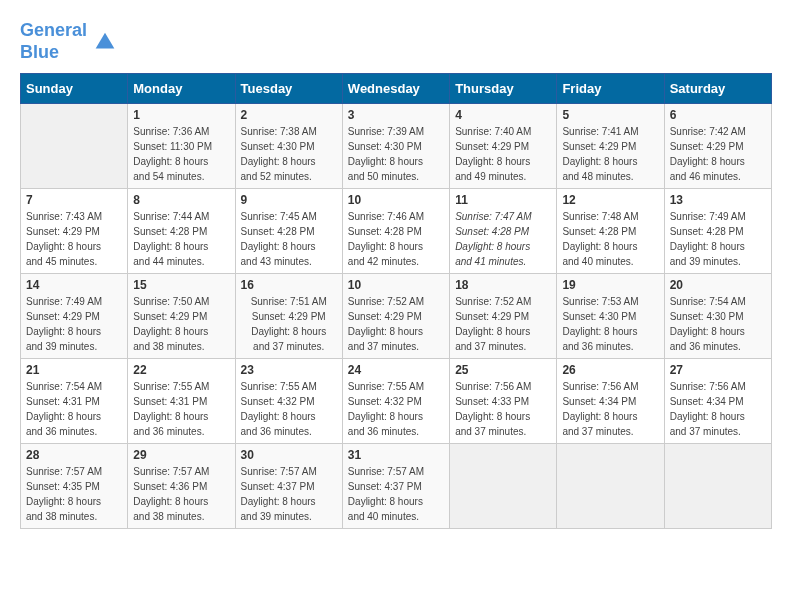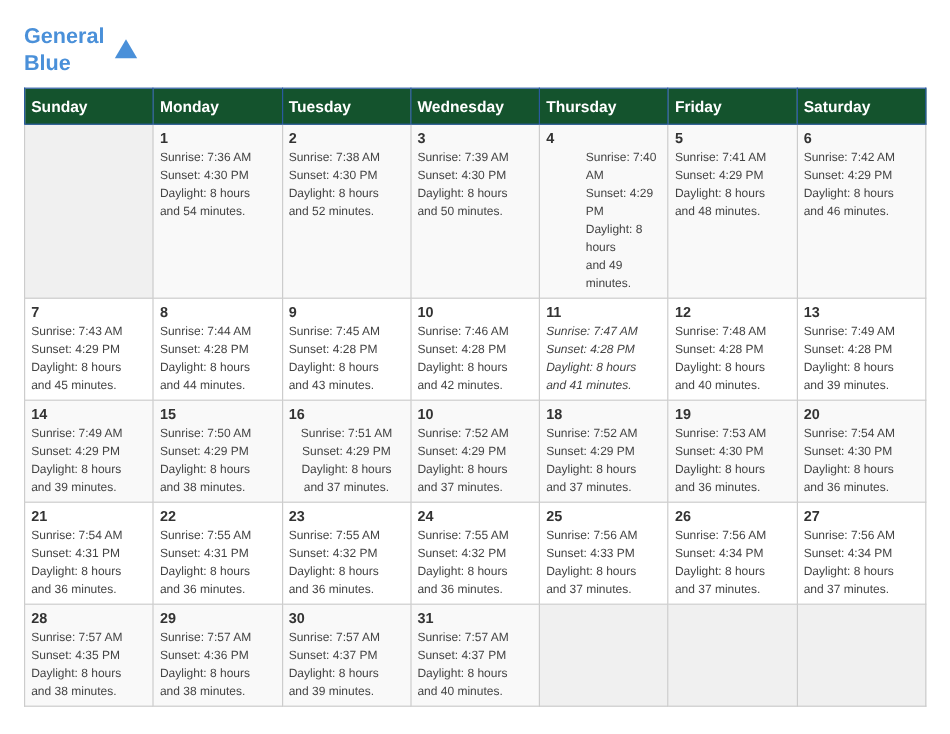--- a/index.html
+++ b/index.html
@@ -45,21 +45,21 @@
     .subtitle {
       font-size: 15px;
       color: #555;
     }
     table {
       width: 100%;
       border-collapse: collapse;
       font-size: 11px;
     }
     thead tr th {
-      background-color: #14532d;
+      background-color: #0369a1;
       color: #fff;
       padding: 7px 5px;
       text-align: left;
       font-size: 13px;
       font-weight: bold;
       border: 1px solid #2a5a9f;
     }
     tbody tr td {
       border: 1px solid #ccc;
       vertical-align: top;
@@ -119,41 +119,41 @@
         <th>Friday</th>
         <th>Saturday</th>
       </tr>
   </thead>
   <tbody id="calendar-body">
   <tr>
         <td class="empty-cell"></td>
         <td>
           <span class="day-num">1</span>
           <div class="day-info" style="white-space: pre-line;">Sunrise: 7:36 AM
-Sunset: 4:30 PM
+Sunset: 11:30 PM
 Daylight: 8 hours
 and 54 minutes.</div>
         </td>
         <td>
           <span class="day-num">2</span>
           <div class="day-info" style="white-space: pre-line;">Sunrise: 7:38 AM
 Sunset: 4:30 PM
 Daylight: 8 hours
 and 52 minutes.</div>
         </td>
         <td>
           <span class="day-num">3</span>
           <div class="day-info" style="white-space: pre-line;">Sunrise: 7:39 AM
 Sunset: 4:30 PM
 Daylight: 8 hours
 and 50 minutes.</div>
         </td>
         <td>
           <span class="day-num">4</span>
-          <div class="day-info" style="white-space: pre-line; margin-left: 33px;">Sunrise: 7:40 AM
+          <div class="day-info" style="white-space: pre-line;">Sunrise: 7:40 AM
 Sunset: 4:29 PM
 Daylight: 8 hours
 and 49 minutes.</div>
         </td>
         <td>
           <span class="day-num">5</span>
           <div class="day-info" style="white-space: pre-line;">Sunrise: 7:41 AM
 Sunset: 4:29 PM
 Daylight: 8 hours
 and 48 minutes.</div>

